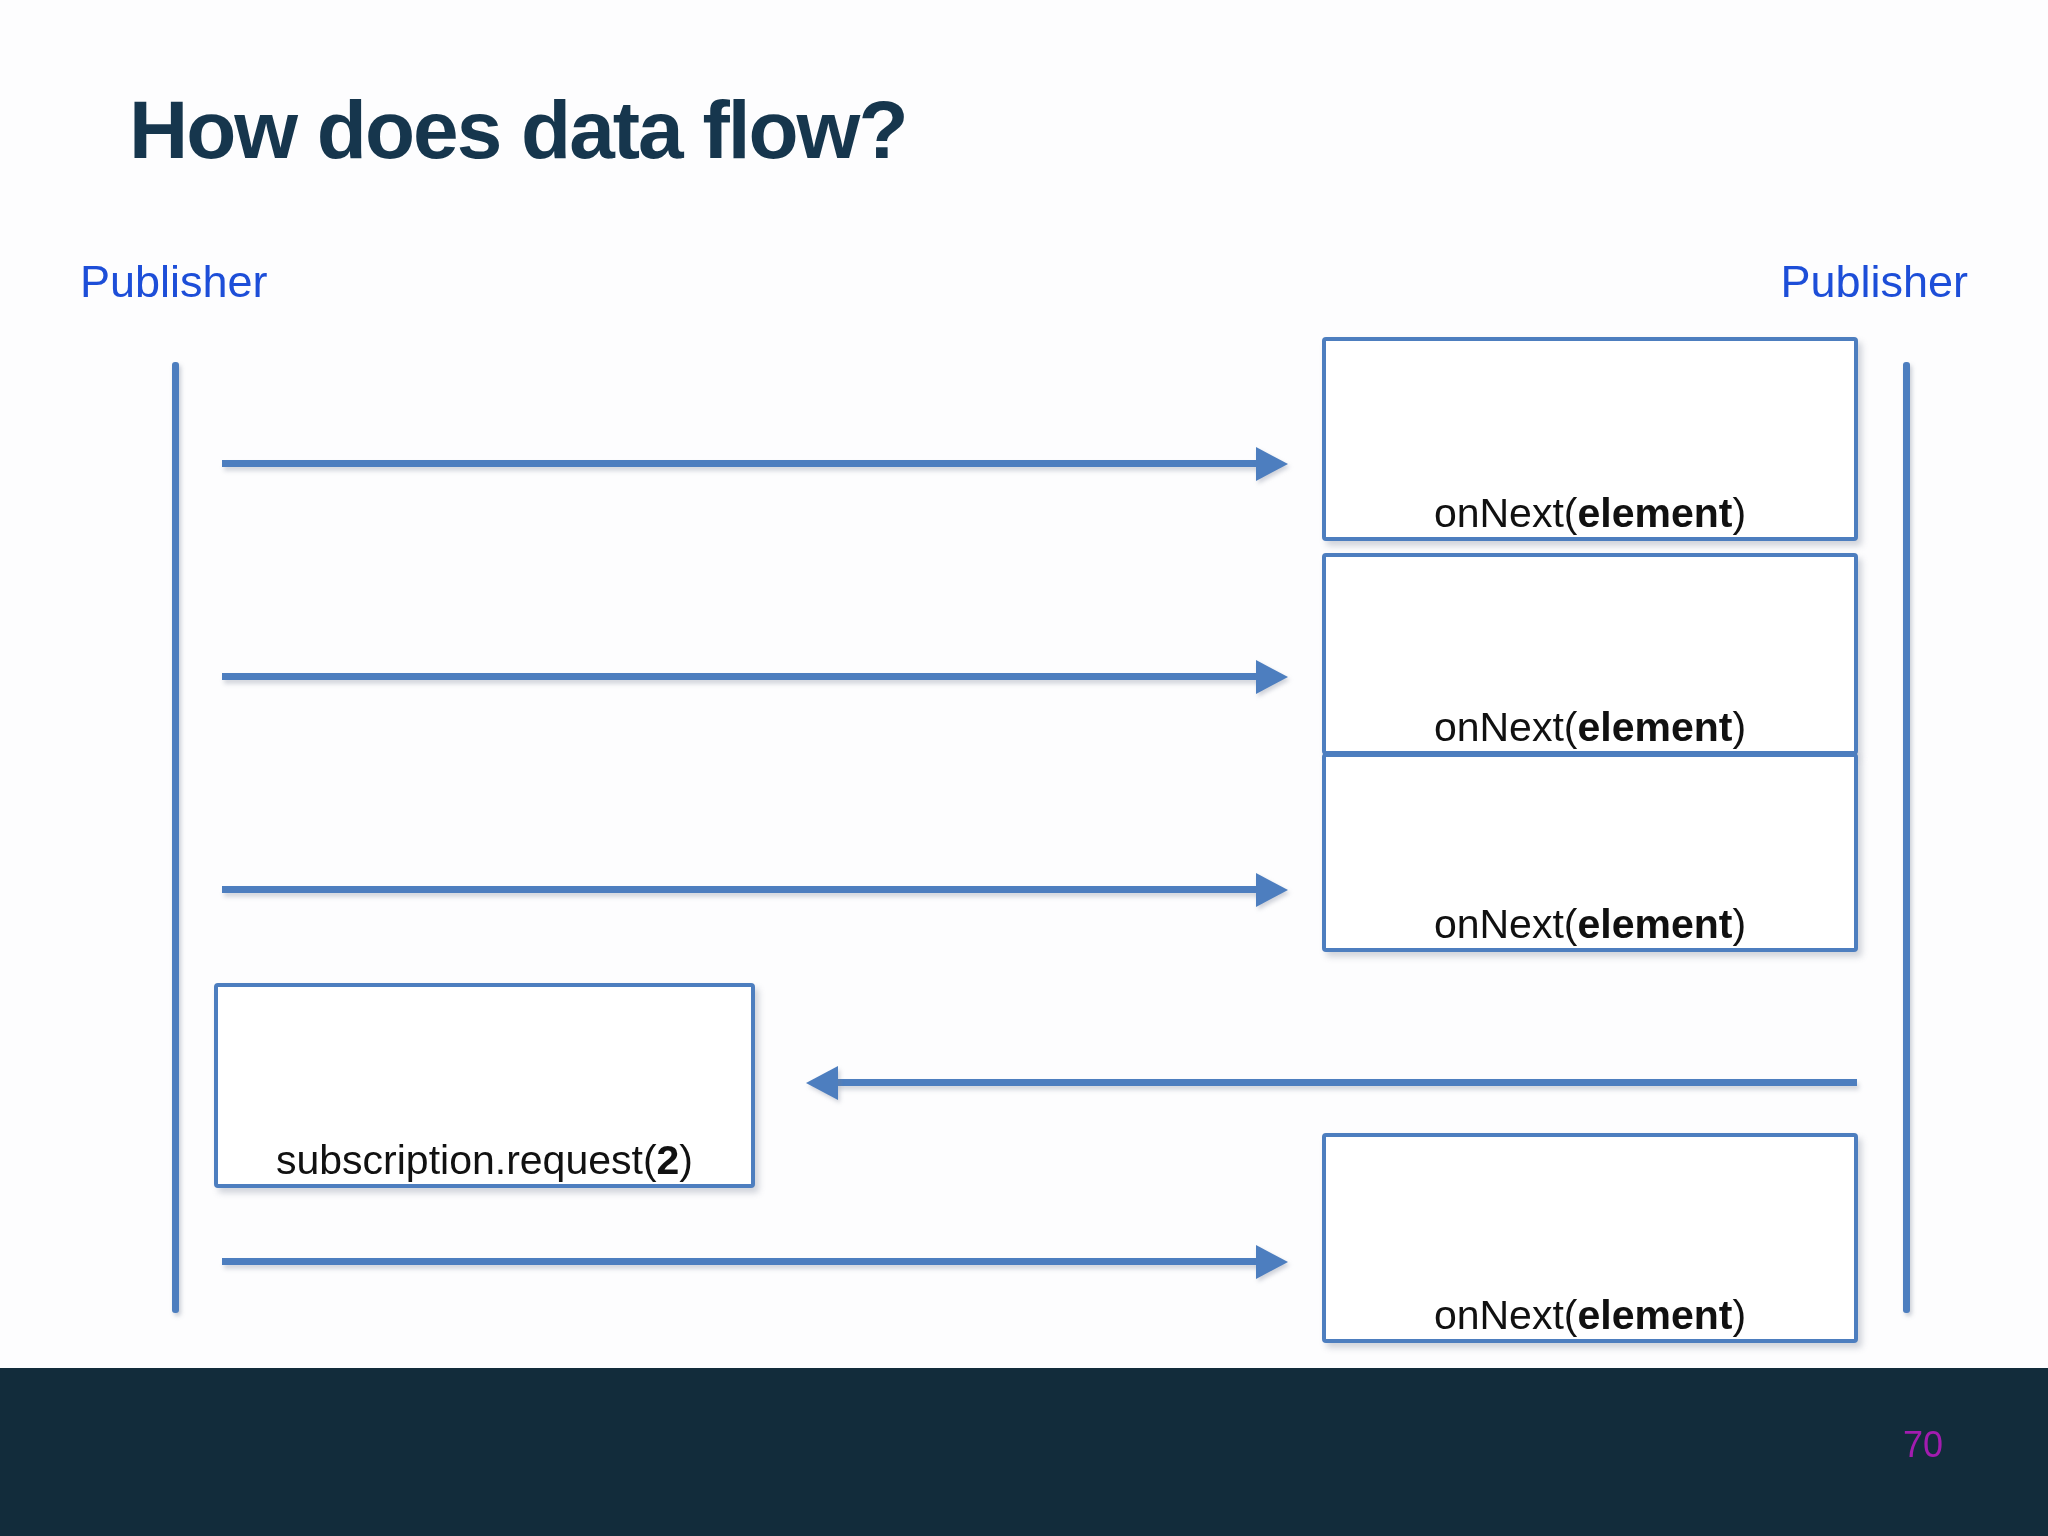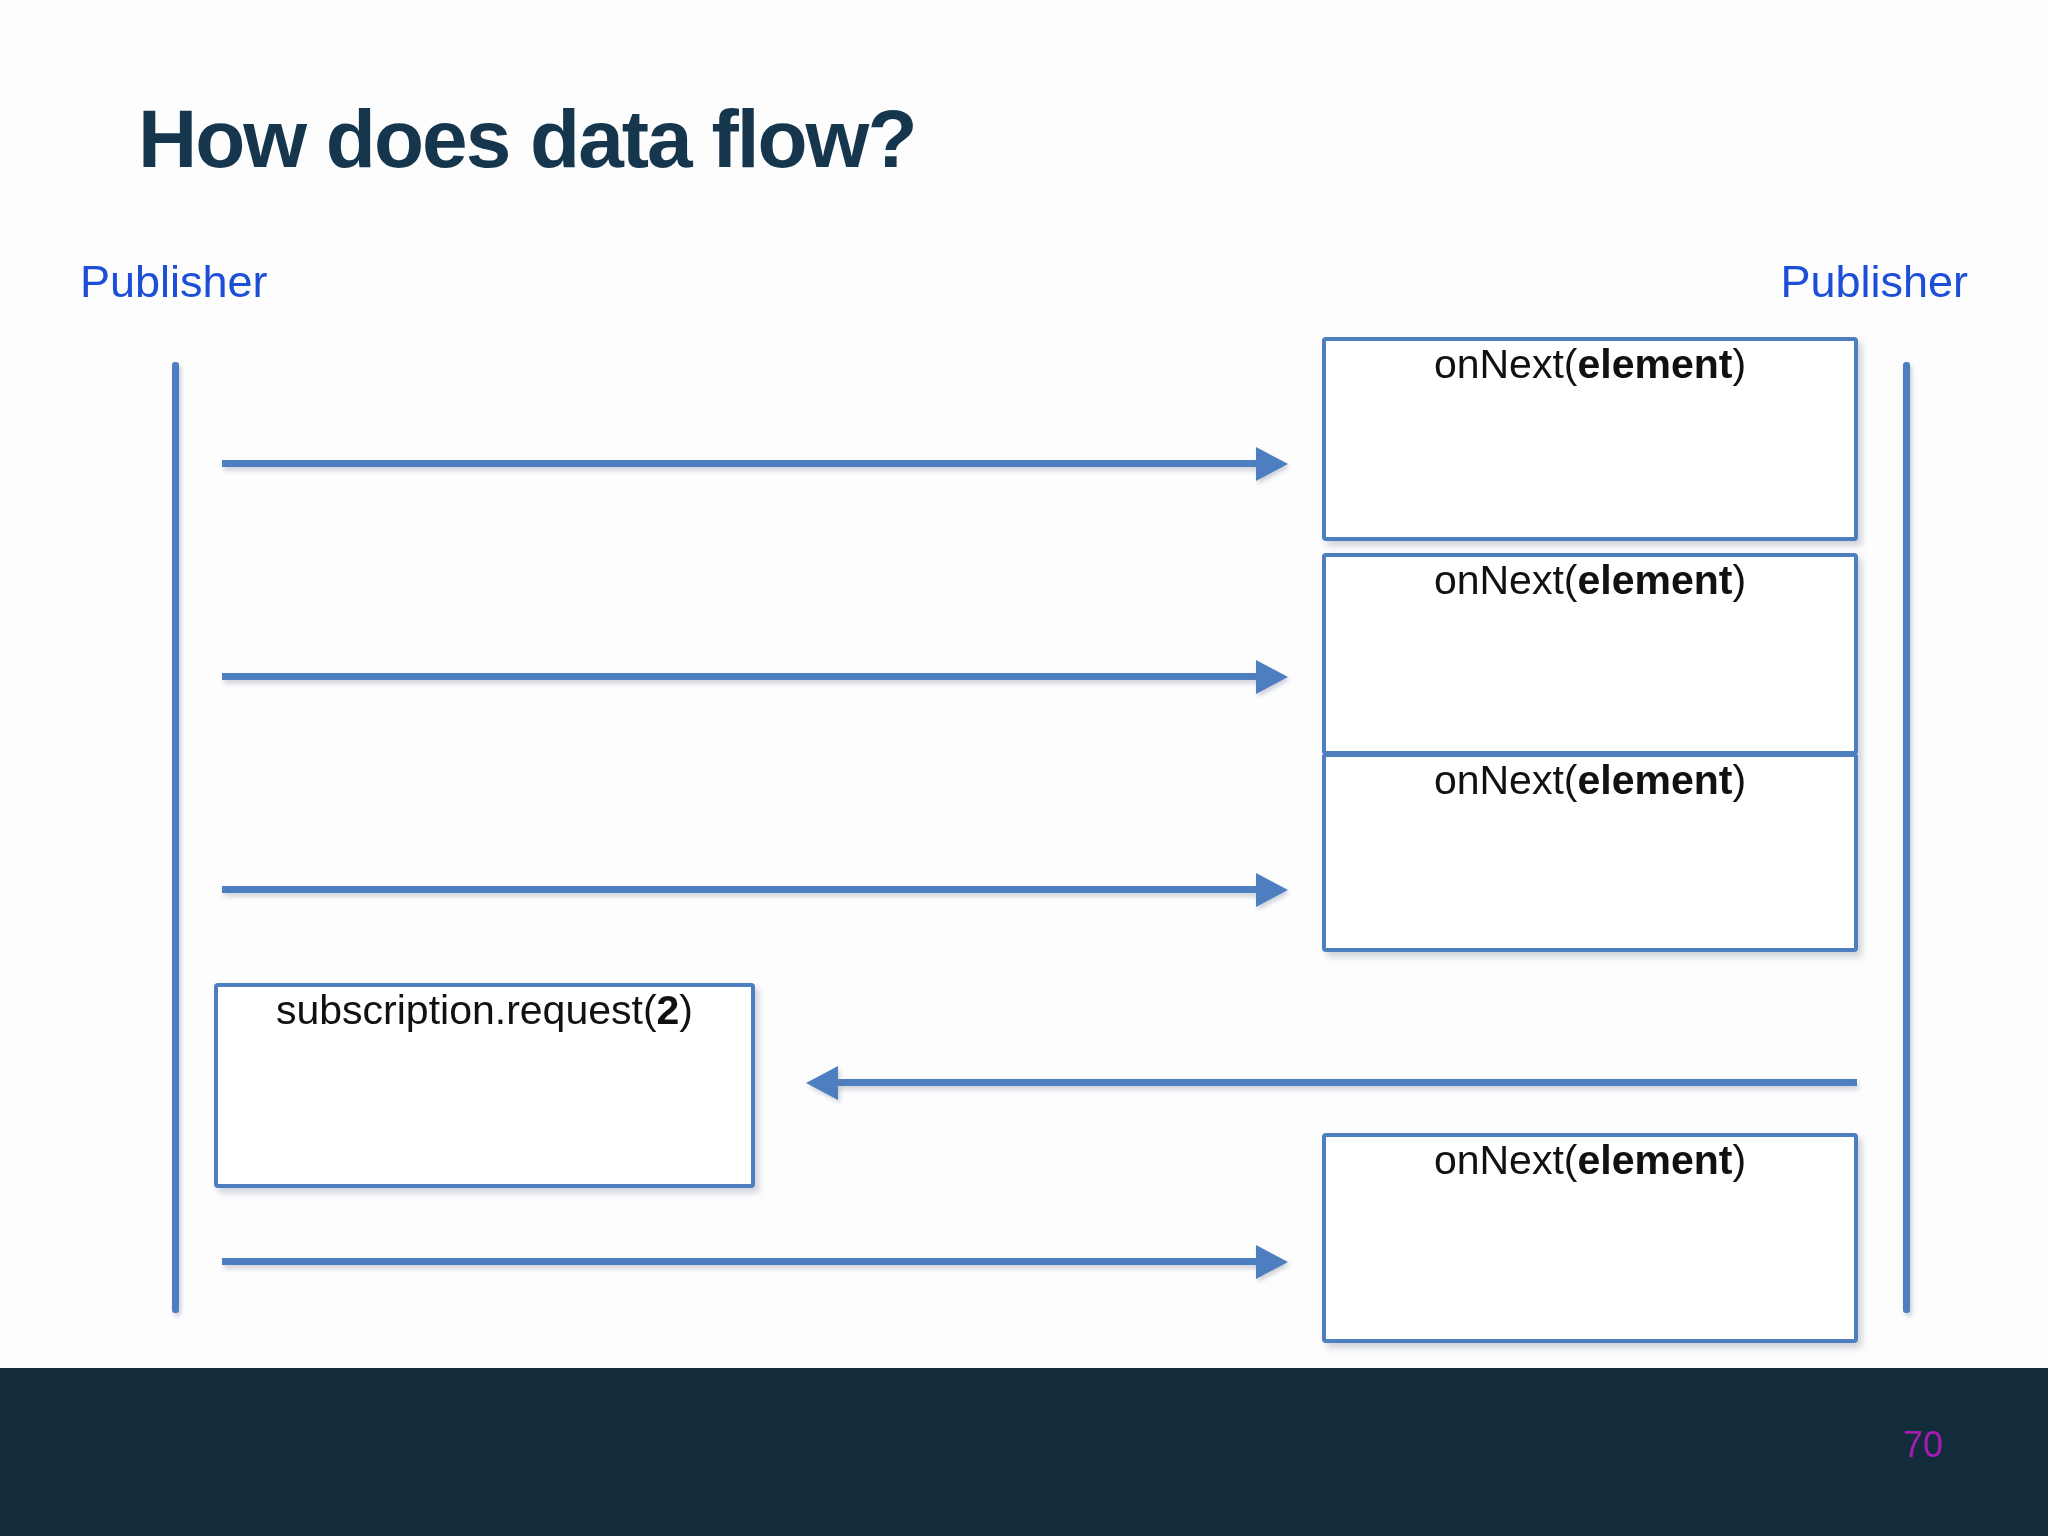--- a/index.html
+++ b/index.html
@@ -5,21 +5,21 @@
   html,body{margin:0;padding:0;background:#ffffff;}
   .slide{
     position:relative;
     width:2048px;height:1536px;
     background:#fdfdfe;
     overflow:hidden;
     font-family:"Liberation Sans", sans-serif;
     color:#1c1c1c;
   }
   .title{
-    position:absolute;left:126px;top:80px;margin:12px;
+    position:absolute;left:126px;top:80px;margin:3px;
     font-size:82px;font-weight:700;letter-spacing:-2px;
     color:#16364d;
   }
   .lane-label{
     position:absolute;top:256px;
     font-size:45px;font-weight:400;color:#1d4ed8;
   }
   .lane-label.left{left:80px;}
   .lane-label.right{right:80px;}
   .lifeline{
@@ -27,21 +27,21 @@
     background:#4d7ebf;border-radius:3px;
     box-shadow:2px 3px 4px rgba(110,120,140,.35);
   }
   .lifeline.pub{left:172px;}
   .lifeline.sub{left:1903px;}
   .callbox{
     position:absolute;
     background:#ffffff;
     border:4px solid #4d7ebf;border-radius:4px;
     box-shadow:4px 5px 6px rgba(110,120,140,.30);
-    display:flex;align-items:flex-start;justify-content:center;
+    display:flex;align-items:flex-end;justify-content:center;
     font-size:41px;color:#111;
   }
   .callbox.onnext{left:1322px;width:528px;}
   .callbox .arg{font-weight:700;}
   .box1{top:337px;height:196px;}
   .box2{top:553px;height:194px;}
   .box3{top:753px;height:191px;}
   .box4{top:1133px;height:202px;}
   .reqbox{left:214px;top:983px;width:533px;height:197px;}
   .shaft{

